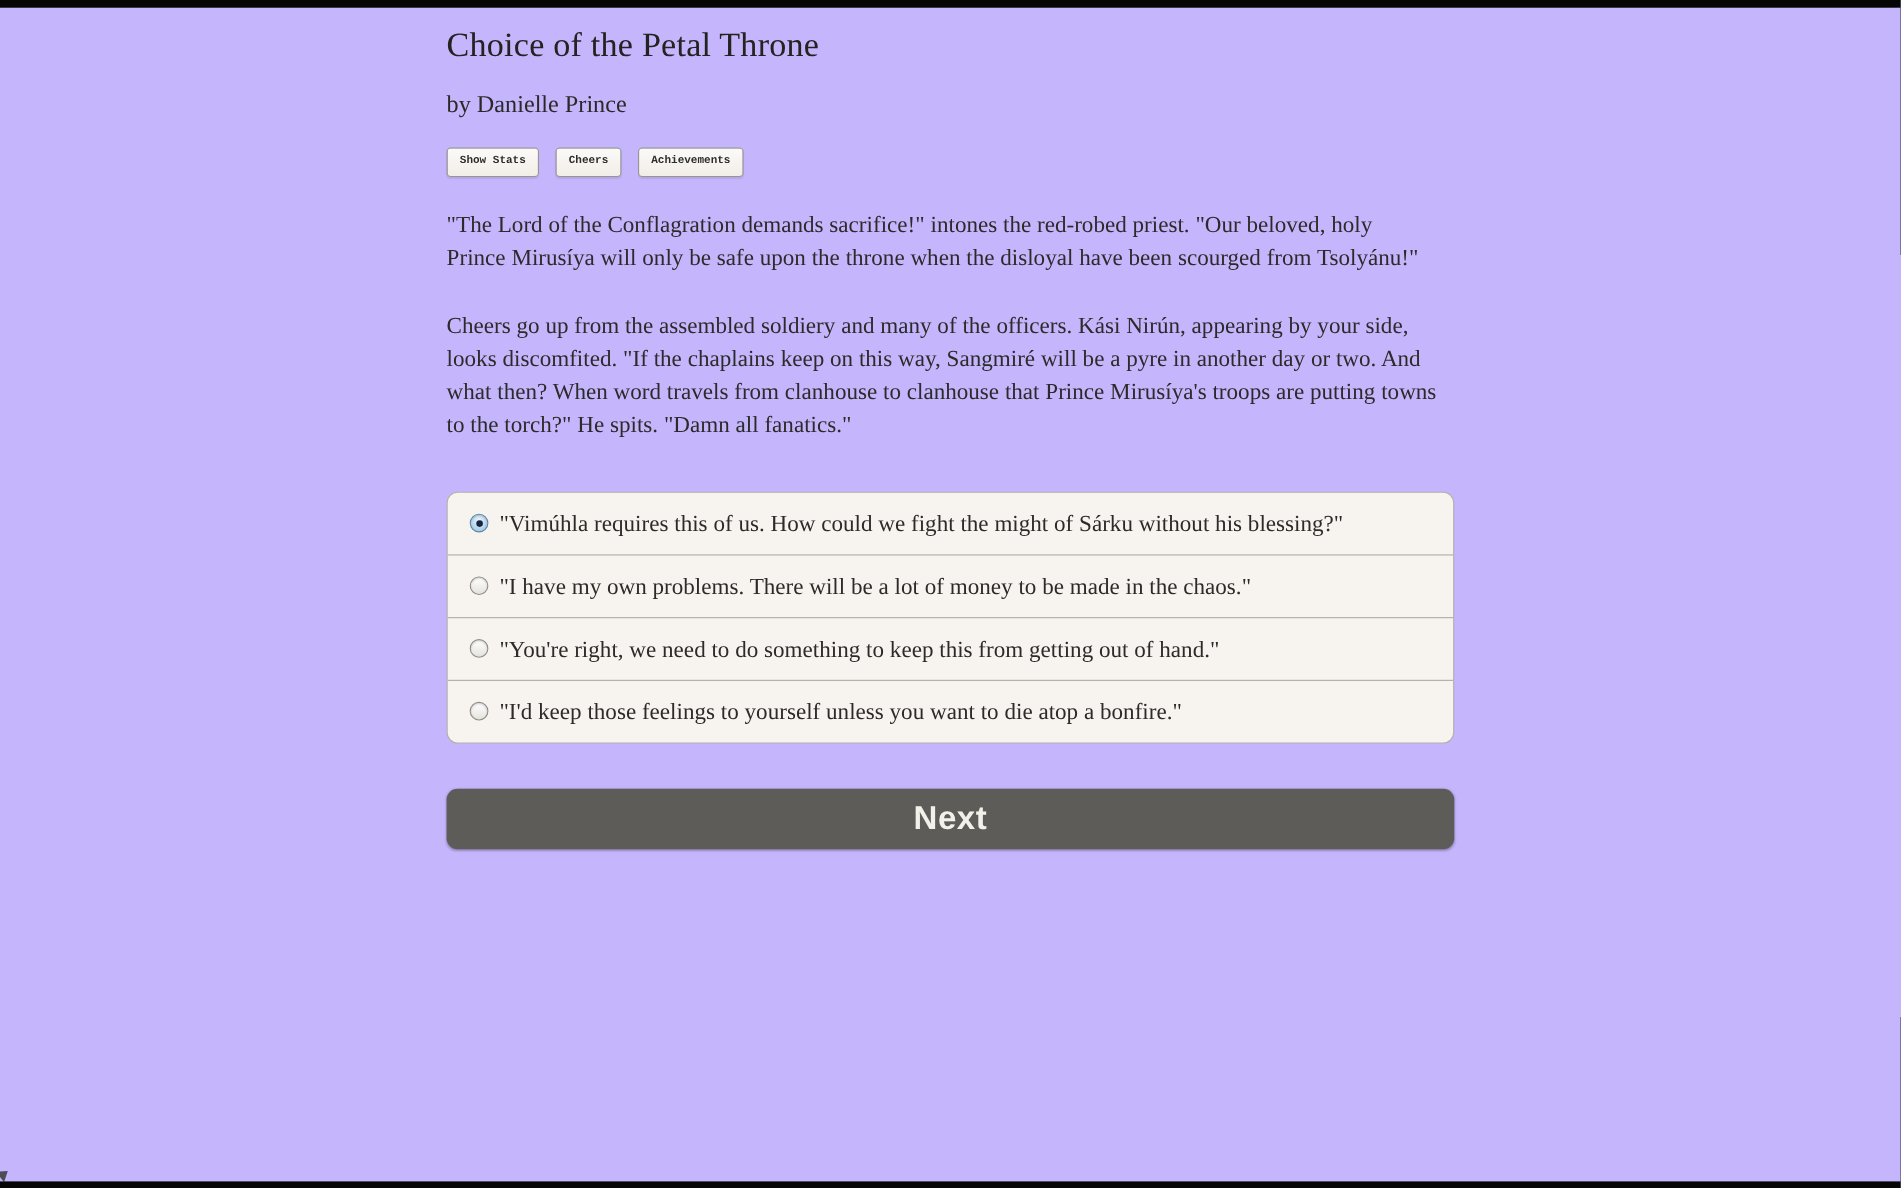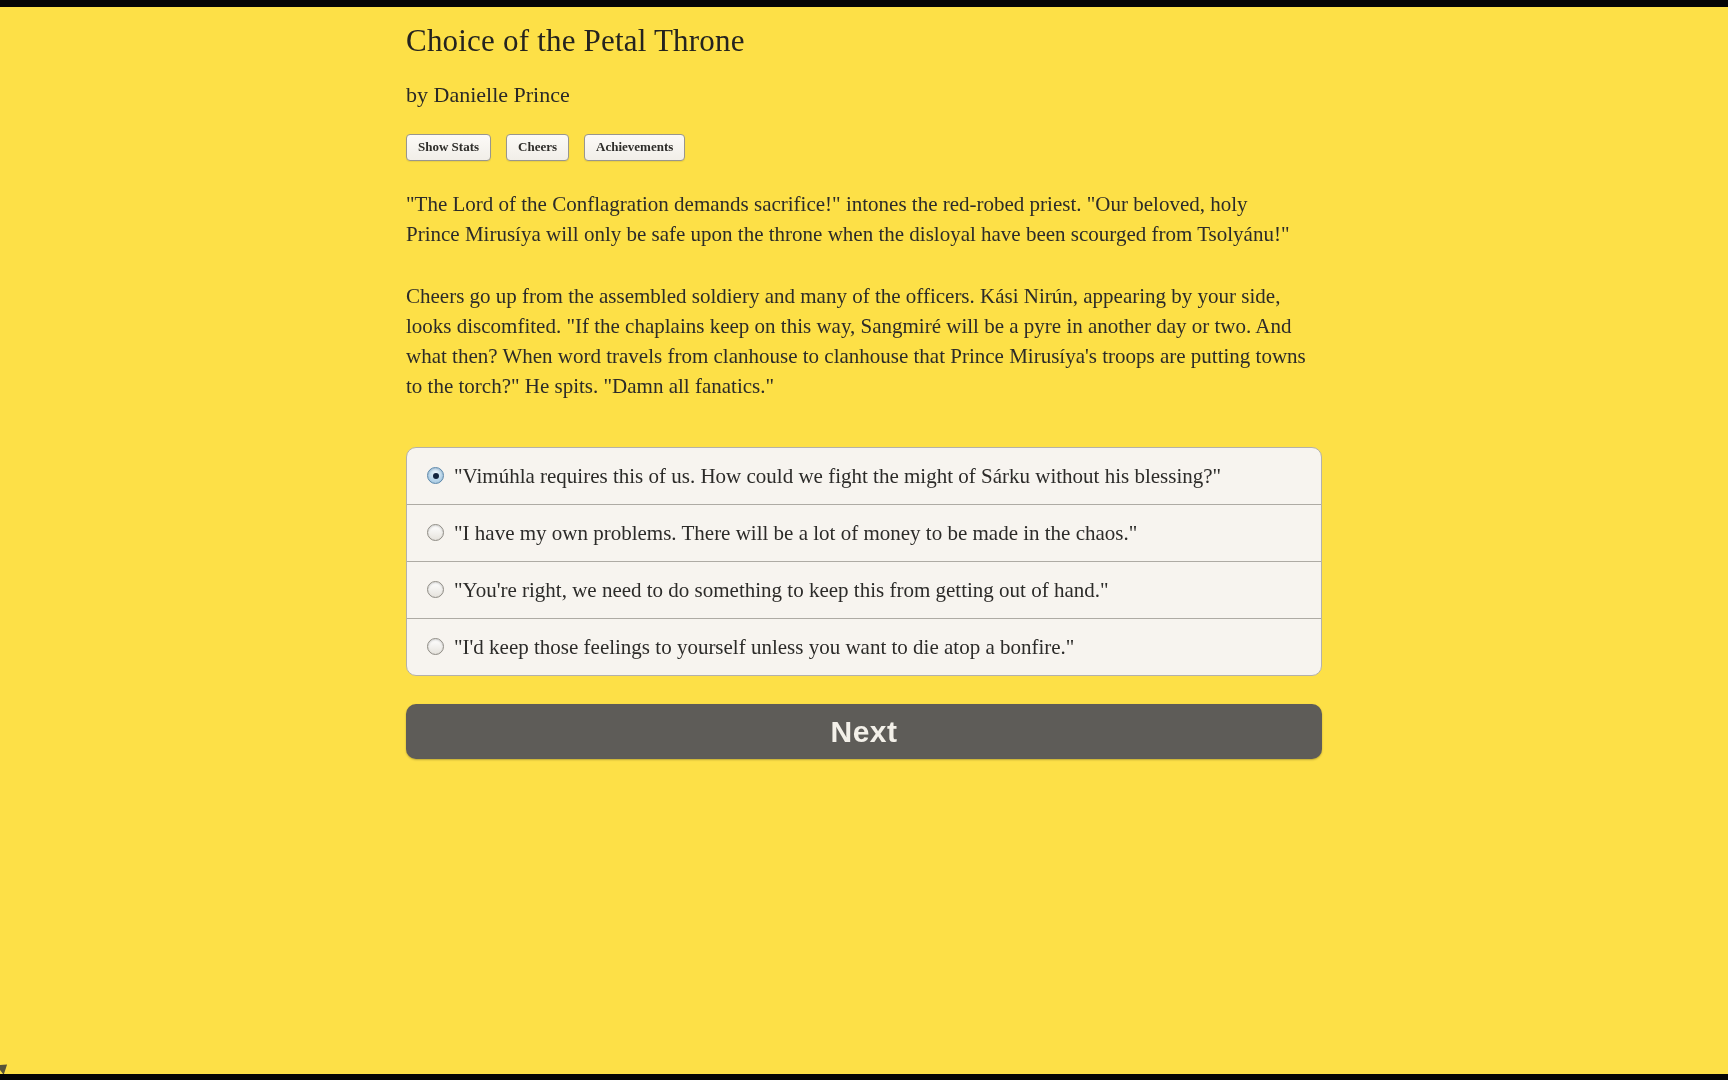--- a/index.html
+++ b/index.html
@@ -4,21 +4,21 @@
 <style>
   html, body {
     margin: 0;
     padding: 0;
     background: #000;
   }
   .screen {
     position: relative;
     width: 1728px;
     height: 1080px;
-    background: #fde047;
+    background: #c4b5fd;
     overflow: hidden;
     font-family: "Liberation Serif", "DejaVu Serif", serif;
     color: #2c2b29;
   }
   .edge-bar {
     position: absolute;
     left: 0;
     width: 100%;
     background: #050505;
   }
@@ -46,22 +46,22 @@
     margin: 0 0 26px 0;
     color: #2a2926;
   }
 
   .toolbar {
     margin: 0 0 28px 0;
     display: flex;
     gap: 15px;
   }
   .tool-btn {
-    font-family: Liberation Serif, serif;
-    font-size: 13px;
+    font-family: Liberation Mono, monospace;
+    font-size: 10px;
     font-weight: bold;
     color: #2e2d2a;
     background: linear-gradient(#fcfaf7, #f1eee8);
     border: 1px solid #99968e;
     border-radius: 4px;
     padding: 4px 11px 5px 11px;
     line-height: 16px;
     box-shadow: 0 1px 1px rgba(0,0,0,0.08);
     cursor: pointer;
   }
@@ -115,21 +115,21 @@
     width: 6px;
     height: 6px;
     margin: -3px 0 0 -3px;
     border-radius: 50%;
     background: #13253f;
   }
 
   .next-btn {
     display: block;
     width: 100%;
-    margin-top: 28px;
+    margin-top: 41px;
     height: 55px;
     border: none;
     border-radius: 10px;
     background: #5e5c58;
     color: #f3f0e9;
     font-family: "Liberation Sans", sans-serif;
     font-size: 30px;
     font-weight: bold;
     letter-spacing: 0.5px;
     cursor: pointer;

